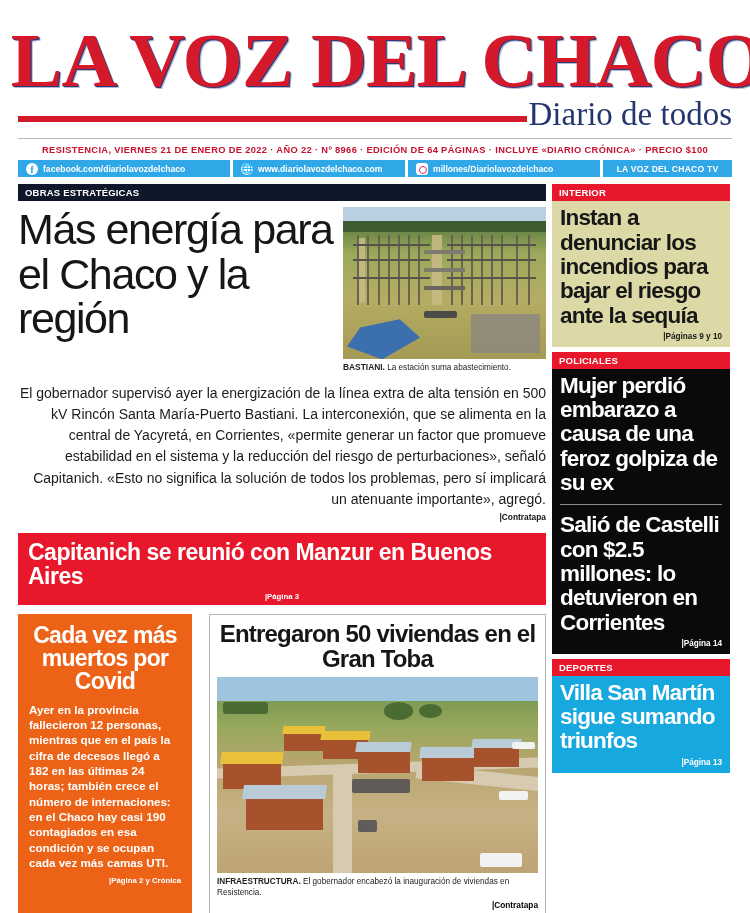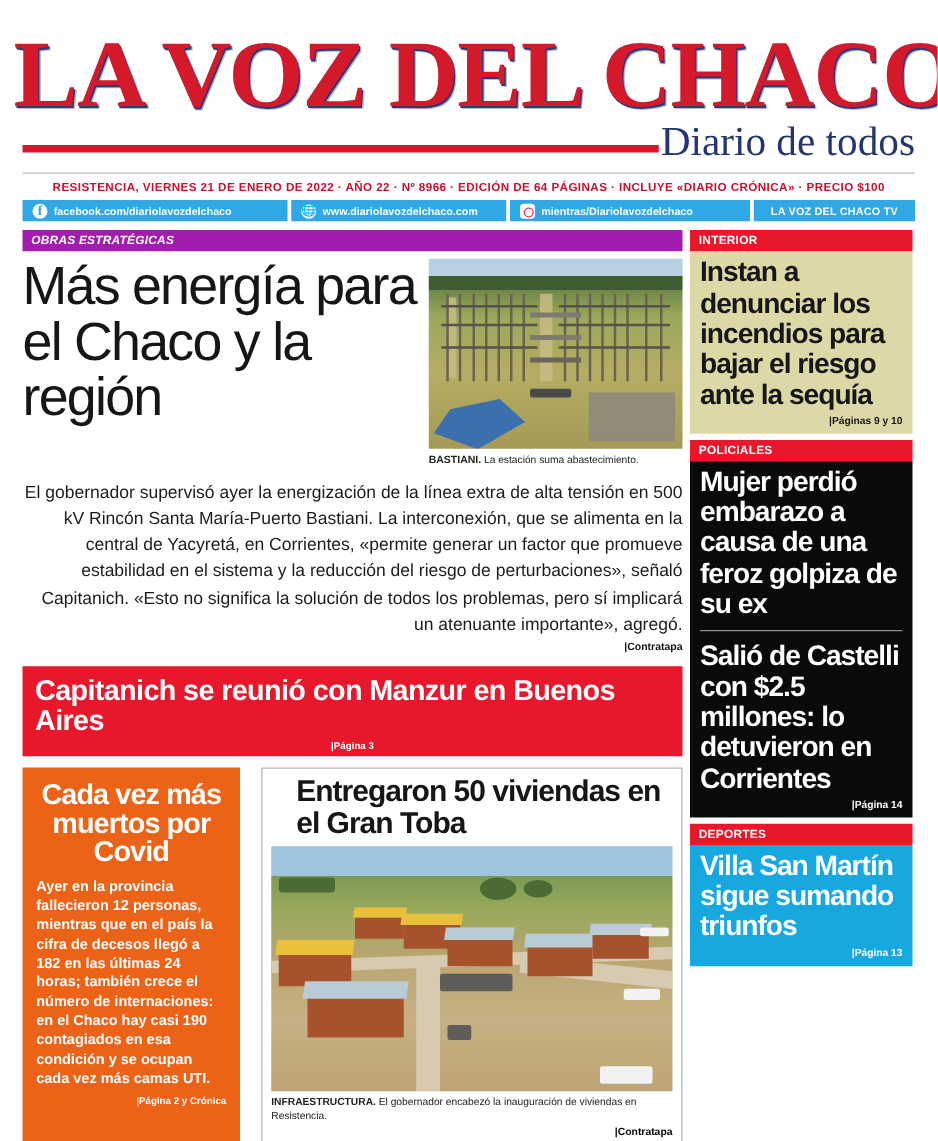--- a/index.html
+++ b/index.html
@@ -81,21 +81,21 @@
   .content { display: flex; gap: 6px; padding: 7px 18px 0 18px; }
   .col-left { width: 528px; flex: 0 0 528px; }
   .col-right { width: 178px; flex: 0 0 178px; }
 
   
   .kicker {
     color: #fff; font-size: 9.5px; font-weight: bold;
     letter-spacing: 0.2px; padding: 3px 7px 3px 7px;
     display: block;
   }
-  .kicker.navy { background: #a21caf; font-style: italic; }
+  .kicker.navy { background: #0f172a; }
   .kicker.red  { background: #e8172b; }
 
   
   .lead-wrap { display: flex; gap: 8px; margin-top: 6px; }
   .lead-head {
     flex: 1;
     font-size: 43px; font-weight: normal; line-height: 1.03;
     color: #161616; letter-spacing: -1.4px;
   }
   .lead-photo-col { width: 203px; flex: 0 0 203px; }
@@ -138,22 +138,22 @@
   }
   .covid-body {
     margin-top: 8px; font-size: 11.6px; font-weight: bold; line-height: 1.32;
   }
   .covid-ref { font-size: 7.8px; font-weight: bold; text-align: right; margin-top: 6px; }
 
   .toba-box {
     flex: 1; border: 1px solid #b5b5b5; padding: 6px 7px 5px 7px; background:#fff;
   }
   .toba-title {
-    font-size: 24px; font-weight: bold; line-height: 1.05; 
-    color: #161616; letter-spacing: -0.8px; margin-left: 20px;
+    font-size: 24px; font-weight: bold; line-height: 1.05; text-align: center;
+    color: #161616; letter-spacing: -0.8px;
   }
   .toba-caption { font-size: 8.2px; color: #222; padding-top: 4px; line-height: 1.3; }
   .toba-ref { font-size: 8.3px; font-weight: bold; text-align: right; margin-top: 2px; }
 
   
   .rbox { margin-bottom: 5px; }
   .rbox-body { padding: 5px 8px 6px 8px; }
   .rbox.interior .rbox-body { background: #dcd9a6; color: #171717; }
   .rbox.policiales .rbox-body { background: #0a0a0a; color: #ffffff; }
   .rbox.deportes .rbox-body { background: #17a8e0; color: #ffffff; }
@@ -221,21 +221,21 @@
     <div class="social-cell fb">
       <span class="sicon fbi"></span>
       <span>facebook.com/diariolavozdelchaco</span>
     </div>
     <div class="social-cell web">
       <span class="sicon webi"></span>
       <span>www.diariolavozdelchaco.com</span>
     </div>
     <div class="social-cell ig">
       <span class="sicon igi"></span>
-      <span>mientras/Diariolavozdelchaco</span>
+      <span>millones/Diariolavozdelchaco</span>
     </div>
     <div class="social-cell tv">
       <span>LA VOZ DEL CHACO TV</span>
     </div>
   </div>
 
   <div class="content">
 
     <div class="col-left">
 

